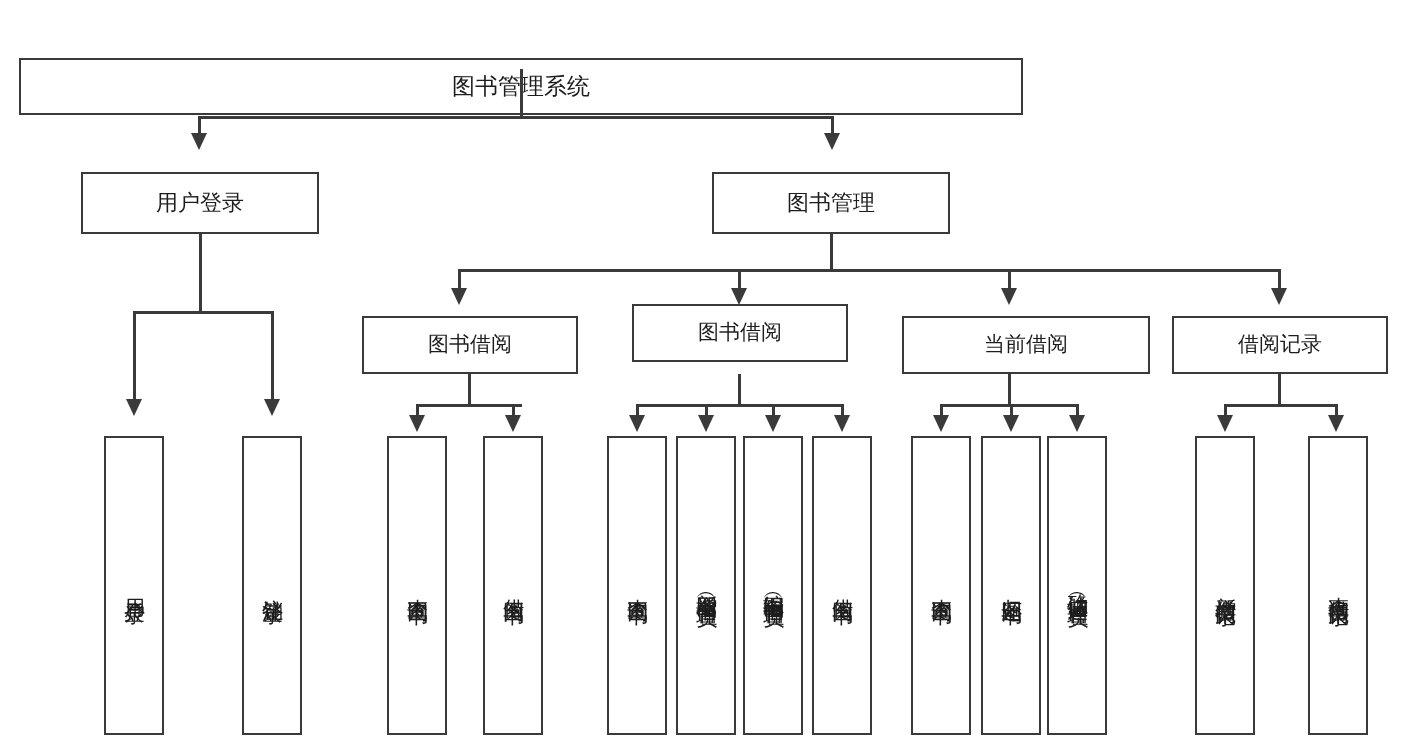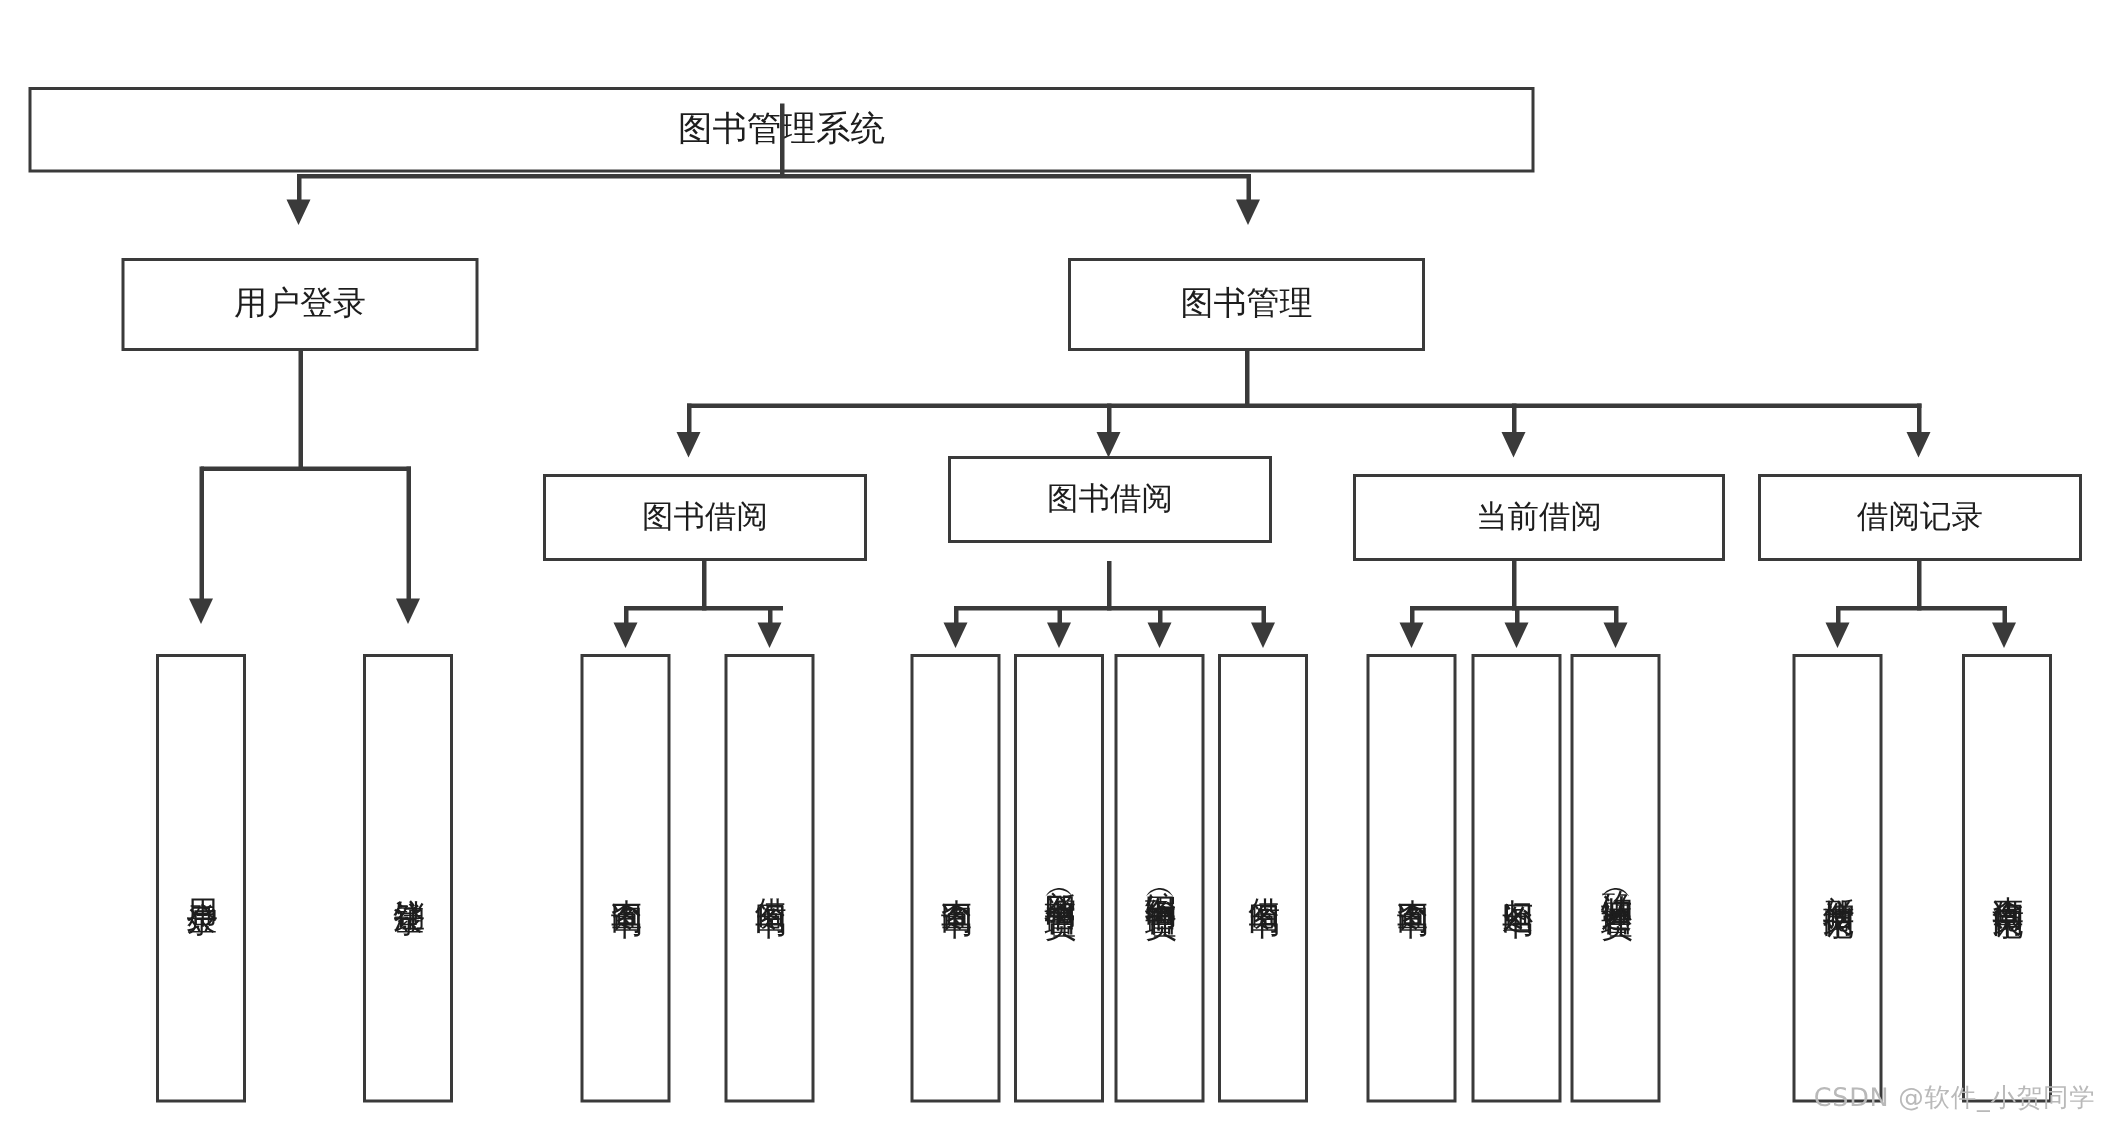--- a/index.html
+++ b/index.html
@@ -209,15 +209,14 @@
     <span class="vtxt">确认归还（管理员）</span>
   </div>
 
   <div class="box leaf" style="left:1195px; top:436px; width:60px; height:299px;">
     <span class="vtxt">新增借阅记录</span>
   </div>
   <div class="box leaf" style="left:1308px; top:436px; width:60px; height:299px;">
     <span class="vtxt">查询借阅记录</span>
   </div>
 
-  <div id="watermark">CSDN @软件_小贺同学</div>
 
 </div>
 
 </body></html>

